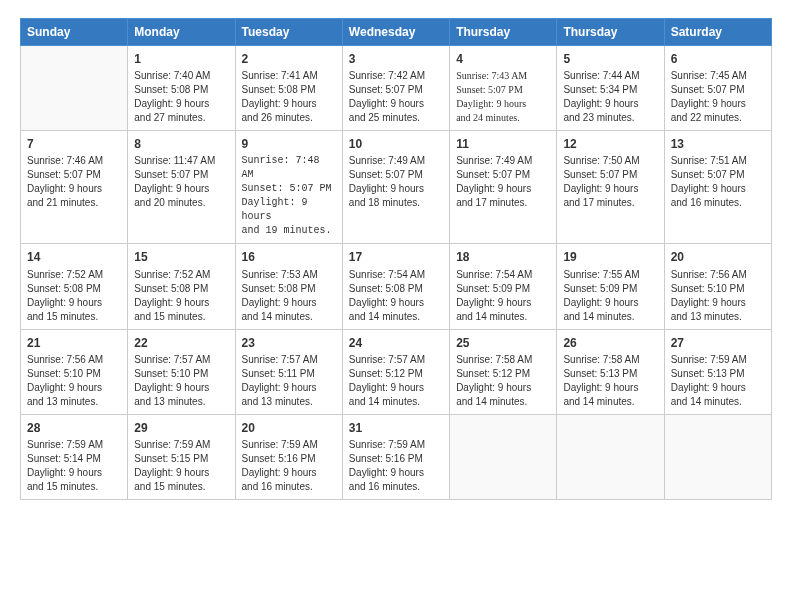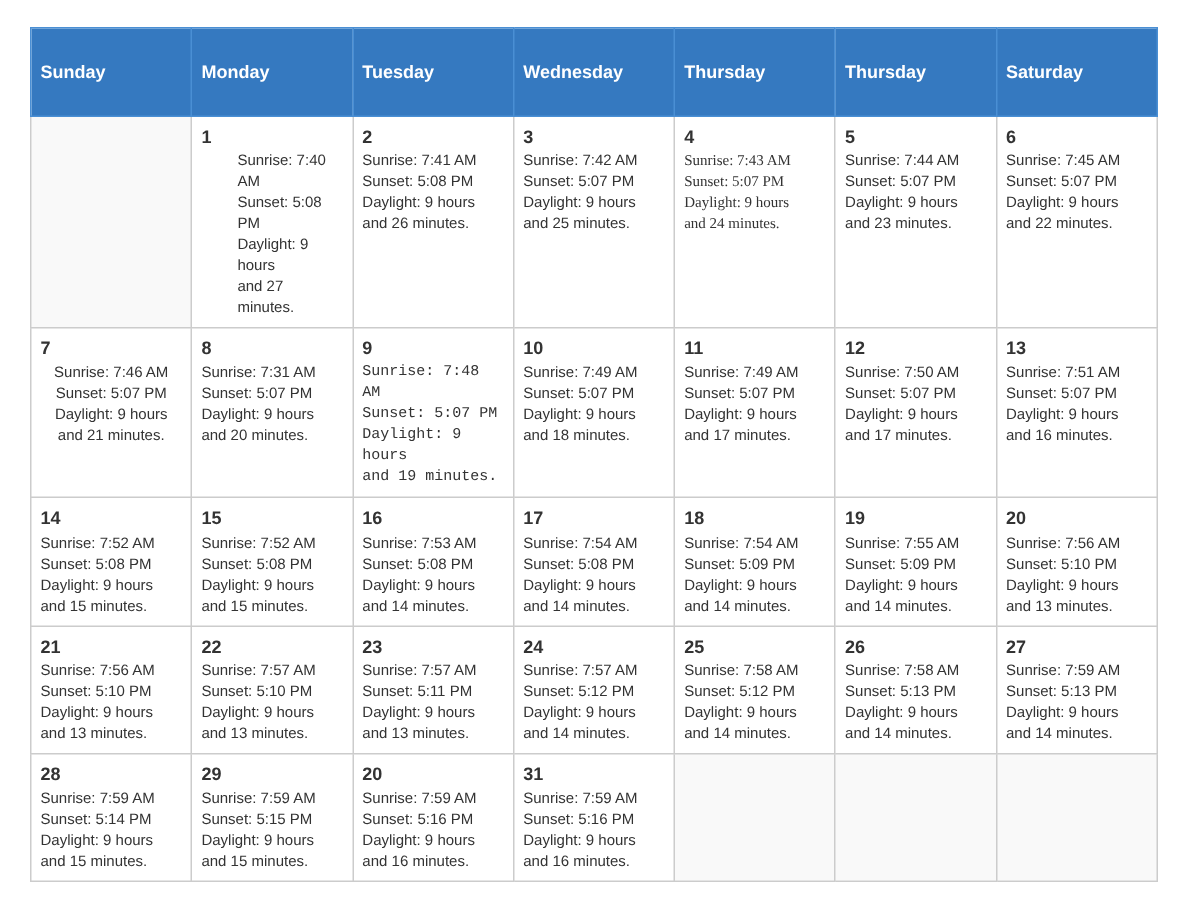--- a/index.html
+++ b/index.html
@@ -44,21 +44,21 @@
     .calendar-table {
       width: 100%;
       border-collapse: collapse;
       font-size: 11px;
       table-layout: fixed;
     }
     .calendar-table thead th {
       background-color: #3579c0;
       color: #fff;
       text-align: left;
-      padding: 22px 6px;
+      padding: 6px 6px;
       font-size: 12px;
       font-weight: bold;
       border: 1px solid #4a8fd4;
       margin-top: 16px;
     }
     .calendar-table tbody td {
       vertical-align: top;
       padding: 5px 6px;
       border: 1px solid #ccc;
       height: 78px;
@@ -97,21 +97,21 @@
           <th>Thursday</th>
           <th>Thursday</th>
           <th>Saturday</th>
         </tr>
     </thead>
     <tbody id="calendar-body">
     <tr>
           <td class="empty"></td>
           <td>
             <span class="day-number">1</span>
-            <div class="day-info" style="white-space: pre-line; margin-left: 24px;">Sunrise: 7:40 AM
+            <div class="day-info" style="white-space: pre-line;">Sunrise: 7:40 AM
 Sunset: 5:08 PM
 Daylight: 9 hours
 and 27 minutes.</div>
           </td>
           <td>
             <span class="day-number">2</span>
             <div class="day-info" style="white-space: pre-line;">Sunrise: 7:41 AM
 Sunset: 5:08 PM
 Daylight: 9 hours
 and 26 minutes.</div>
@@ -126,43 +126,43 @@
           <td>
             <span class="day-number">4</span>
             <div class="day-info" style="white-space: pre-line; font-family: Liberation Serif, serif;">Sunrise: 7:43 AM
 Sunset: 5:07 PM
 Daylight: 9 hours
 and 24 minutes.</div>
           </td>
           <td>
             <span class="day-number">5</span>
             <div class="day-info" style="white-space: pre-line;">Sunrise: 7:44 AM
-Sunset: 5:07 PM
+Sunset: 5:34 PM
 Daylight: 9 hours
 and 23 minutes.</div>
           </td>
           <td>
             <span class="day-number">6</span>
             <div class="day-info" style="white-space: pre-line;">Sunrise: 7:45 AM
 Sunset: 5:07 PM
 Daylight: 9 hours
 and 22 minutes.</div>
           </td>
         </tr>
         <tr>
           <td>
             <span class="day-number">7</span>
-            <div class="day-info" style="white-space: pre-line; text-align: center;">Sunrise: 7:46 AM
+            <div class="day-info" style="white-space: pre-line;">Sunrise: 7:46 AM
 Sunset: 5:07 PM
 Daylight: 9 hours
 and 21 minutes.</div>
           </td>
           <td>
             <span class="day-number">8</span>
-            <div class="day-info" style="white-space: pre-line;">Sunrise: 7:31 AM
+            <div class="day-info" style="white-space: pre-line;">Sunrise: 11:47 AM
 Sunset: 5:07 PM
 Daylight: 9 hours
 and 20 minutes.</div>
           </td>
           <td>
             <span class="day-number">9</span>
             <div class="day-info" style="white-space: pre-line; font-family: Liberation Mono, monospace;">Sunrise: 7:48 AM
 Sunset: 5:07 PM
 Daylight: 9 hours
 and 19 minutes.</div>

